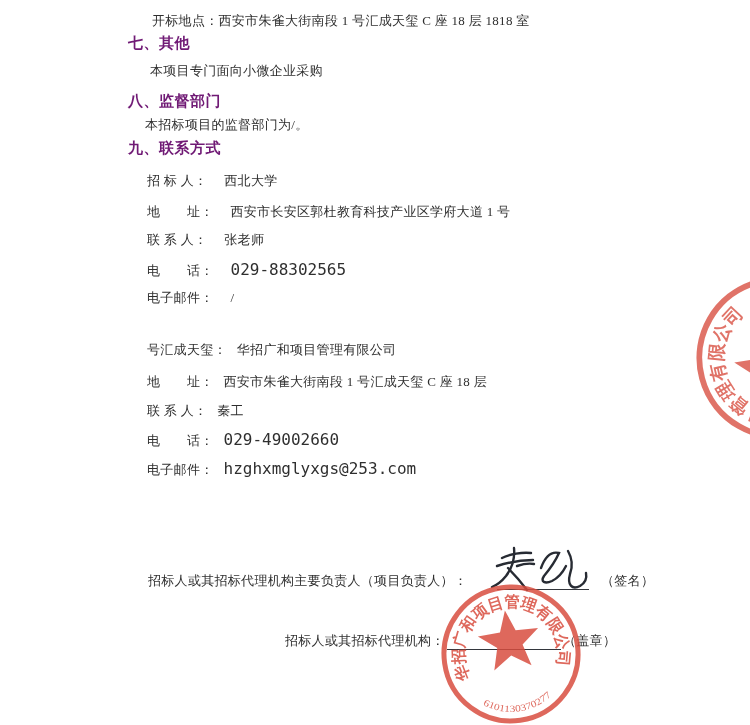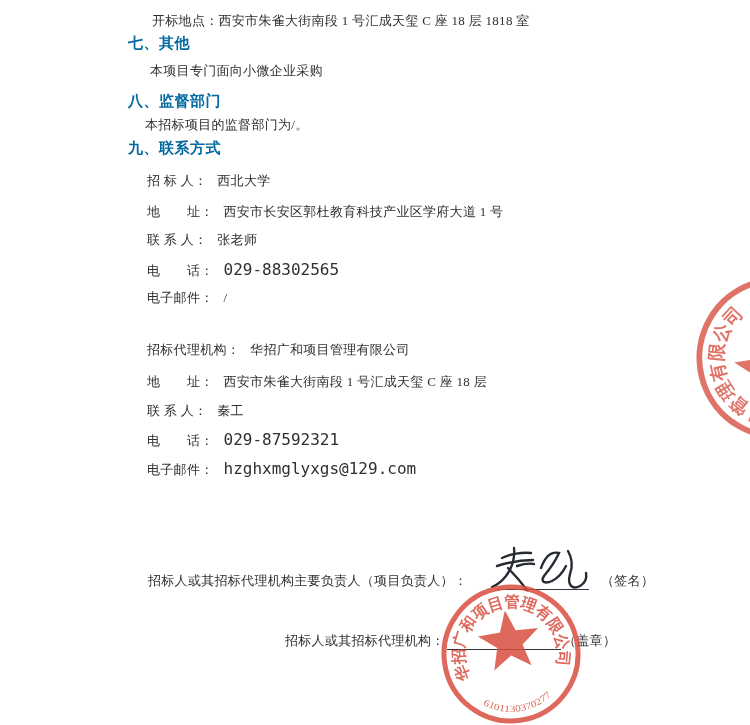--- a/index.html
+++ b/index.html
@@ -4,23 +4,23 @@
 <style>
   html,body{margin:0;padding:0;}
   body{
     width:750px;height:725px;position:relative;overflow:hidden;
     background:#ffffff;
     font-family:"Liberation Serif","DejaVu Serif",serif;
     color:#2f2f2f;
   }
   .abs{position:absolute;white-space:nowrap;}
   .t{font-size:13px;letter-spacing:0.3px;}
-  .h{font-size:15px;font-weight:bold;color:#0369a1;letter-spacing:0.5px;}
+  .h{font-size:15px;font-weight:bold;color:#701a75;letter-spacing:0.5px;}
   .lbl{letter-spacing:0.3px;margin-top:14px;}
-  .val{margin-left:10px;}
+  .val{margin-left:17px;}
   .gap .val{margin-left:10px;}
   .mono{font-family:"DejaVu Sans Mono","Liberation Mono",monospace;font-size:16px;letter-spacing:0;}
   .uline{position:absolute;border-bottom:1.5px solid #33363c;height:0;}
   .seal{position:absolute;pointer-events:none;}
   .seal text{font-family:"Liberation Serif","DejaVu Serif",serif;}
   .sig{position:absolute;pointer-events:none;}
 </style>
 </head>
 <body>
 
@@ -51,33 +51,33 @@
   <span class="lbl">联 系 人：</span><span class="val">张老师</span>
 </div>
 <div class="abs t" style="left:147px;top:260px">
   <span class="lbl">电　　话：</span><span class="val mono">029-88302565</span>
 </div>
 <div class="abs t" style="left:147px;top:289px">
   <span class="lbl">电子邮件：</span><span class="val">/</span>
 </div>
 
 <div class="abs t gap" style="left:147px;top:341px">
-  <span class="lbl">招标代理机构：</span><span class="val">华招广和项目管理有限公司</span>
+  <span class="lbl">号汇成天玺：</span><span class="val">华招广和项目管理有限公司</span>
 </div>
 <div class="abs t gap" style="left:147px;top:373px">
   <span class="lbl">地　　址：</span><span class="val">西安市朱雀大街南段 1 号汇成天玺 C 座 18 层</span>
 </div>
 <div class="abs t gap" style="left:147px;top:402px">
   <span class="lbl">联 系 人：</span><span class="val">秦工</span>
 </div>
 <div class="abs t gap" style="left:147px;top:430px">
-  <span class="lbl">电　　话：</span><span class="val mono">029-87592321</span>
+  <span class="lbl">电　　话：</span><span class="val mono">029-49002660</span>
 </div>
 <div class="abs t gap" style="left:147px;top:459px">
-  <span class="lbl">电子邮件：</span><span class="val mono">hzghxmglyxgs@129.com</span>
+  <span class="lbl">电子邮件：</span><span class="val mono">hzghxmglyxgs@253.com</span>
 </div>
 
 <div class="abs t" style="left:148px;top:572px">招标人或其招标代理机构主要负责人（项目负责人）：</div>
 <div class="uline" style="left:497px;top:589px;width:92px"></div>
 <div class="abs t" style="left:601px;top:572px">（签名）</div>
 
 <div class="abs t" style="left:285px;top:632px">招标人或其招标代理机构：</div>
 <div class="uline" style="left:447px;top:649px;width:114px"></div>
 <div class="abs t" style="left:563px;top:632px">（盖章）</div>
 

